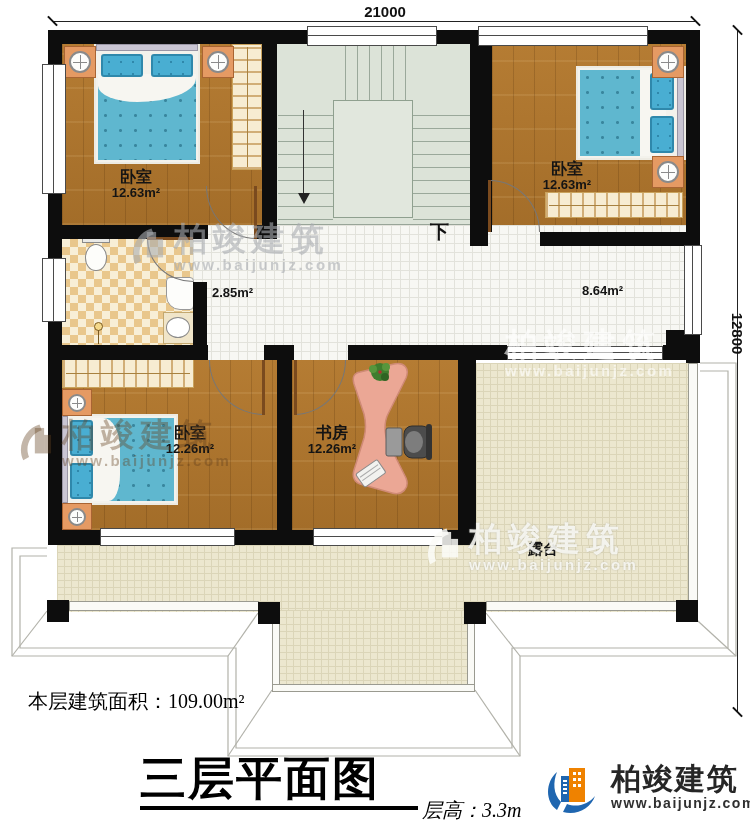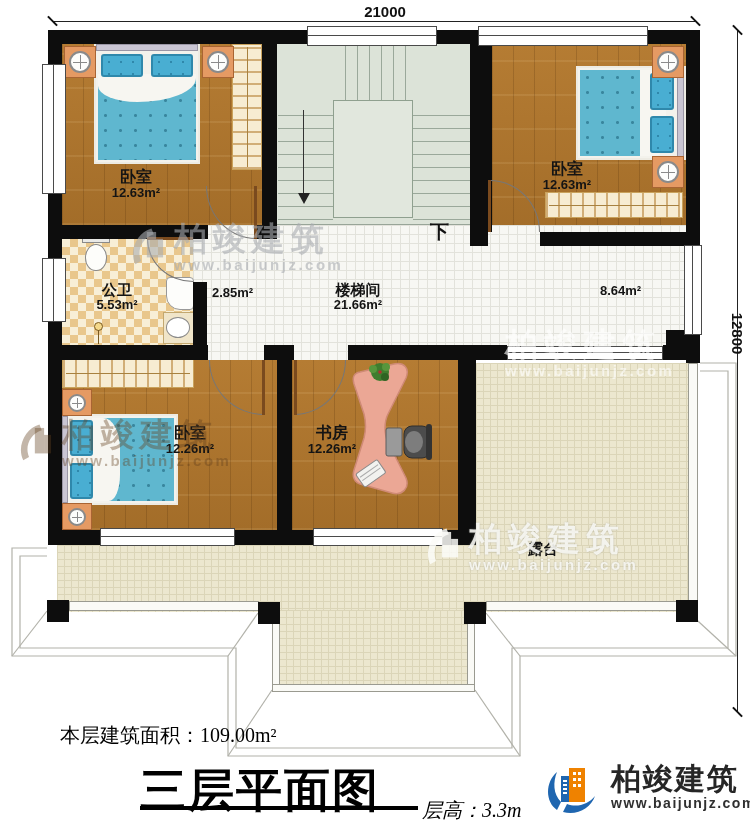--- a/index.html
+++ b/index.html
@@ -266,30 +266,22 @@
   <div class="leaf" style="left:294px;top:360px;width:3px;height:55px;"></div>
 
   <div class="room-label" style="left:86px;top:168px;width:100px;">
     <span class="nm">卧室</span>
     <span class="ar">12.63m²</span>
   </div>
   <div class="room-label" style="left:517px;top:160px;width:100px;">
     <span class="nm">卧室</span>
     <span class="ar">12.63m²</span>
   </div>
-  <div class="room-label" style="left:67px;top:281px;width:100px;">
-    <span class="nm" style="font-size:15px;">公卫</span>
-    <span class="ar">5.53m²</span>
-  </div>
   <div class="small-area" style="left:212px;top:285px;">2.85m²</div>
-  <div class="room-label" style="left:308px;top:281px;width:100px;">
-    <span class="nm" style="font-size:15px;">楼梯间</span>
-    <span class="ar">21.66m²</span>
-  </div>
-  <div class="small-area" style="left:582px;top:283px;margin-left:18px;">8.64m²</div>
+  <div class="small-area" style="left:582px;top:283px;">8.64m²</div>
   <div class="room-label" style="left:140px;top:424px;width:100px;">
     <span class="nm">卧室</span>
     <span class="ar">12.26m²</span>
   </div>
   <div class="room-label" style="left:282px;top:424px;width:100px;">
     <span class="nm">书房</span>
     <span class="ar">12.26m²</span>
   </div>
   <div class="room-label" style="left:493px;top:540px;width:100px;">
     <span class="nm" style="font-size:15px;">露台</span>
@@ -338,23 +330,23 @@
 
   <div class="dim-text" style="left:350px;top:3px;width:70px;text-align:center;">21000</div>
   <div class="dim-line" style="left:52px;top:21px;width:643px;height:1px;"></div>
   <div class="tick" style="left:46px;top:20px;"></div>
   <div class="tick" style="left:689px;top:20px;"></div>
   <div class="dim-line" style="left:737px;top:30px;width:1px;height:682px;"></div>
   <div class="tick" style="left:731px;top:29px;"></div>
   <div class="tick" style="left:731px;top:711px;"></div>
   <div class="dim-text" style="left:702px;top:325px;width:70px;text-align:center;transform:rotate(90deg);">12800</div>
 
-  <div class="abs footer-serif" style="left:28px;top:722px;font-size:20px;z-index:60;margin-left:32px;">本层建筑面积：109.00m²</div>
+  <div class="abs footer-serif" style="left:28px;top:688px;font-size:20px;z-index:60;">本层建筑面积：109.00m²</div>
   <div class="abs" style="left:140px;top:748px;z-index:60;display:flex;align-items:baseline;gap:16px;">
-    <span class="footer-serif" style="font-size:46px;font-weight:600;letter-spacing:2px;margin-top:12px;">三层平面图</span>
+    <span class="footer-serif" style="font-size:46px;font-weight:600;letter-spacing:2px;">三层平面图</span>
   </div>
   <div class="abs" style="left:140px;top:806px;width:278px;height:4px;background:#000;z-index:60;"></div>
   <div class="abs footer-serif" style="left:422px;top:797px;font-size:20px;z-index:60;font-style:italic;">层高：3.3m</div>
 
   <div class="abs" style="left:543px;top:760px;z-index:60;display:flex;align-items:center;gap:10px;">
     <svg width="58" height="56" viewBox="0 0 58 56">
       <path d="M14,50 C2,42 2,22 14,12 C10,22 10,34 18,42 Z" fill="#1f66b0"></path>
       <path d="M20,52 C34,56 48,48 52,36 C46,44 34,48 24,44 Z" fill="#1f66b0"></path>
       <rect x="26" y="8" width="16" height="34" fill="#ef8200"></rect>
       <rect x="30" y="12" width="3" height="3" fill="#fff"></rect>

